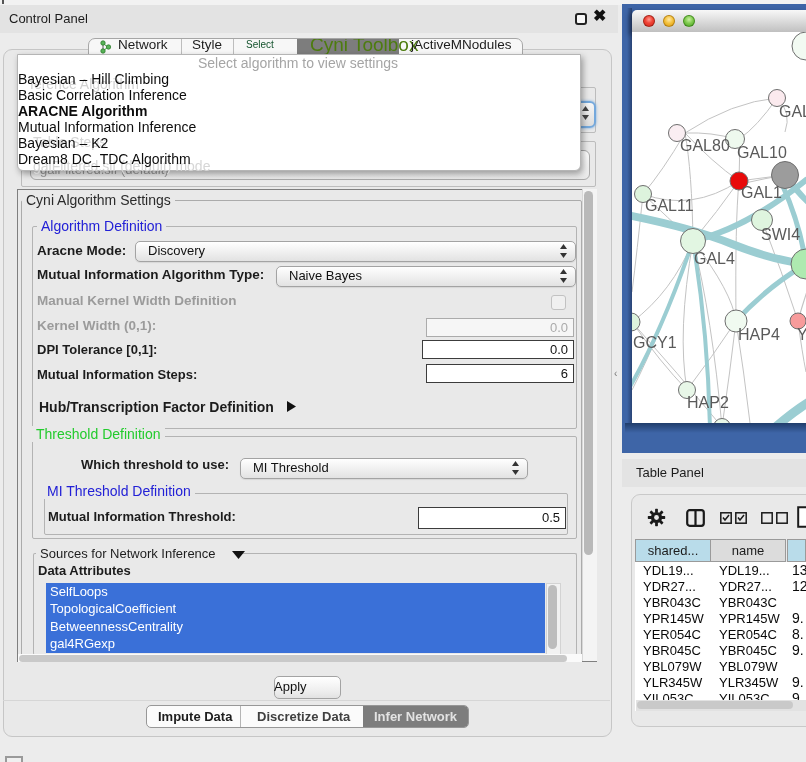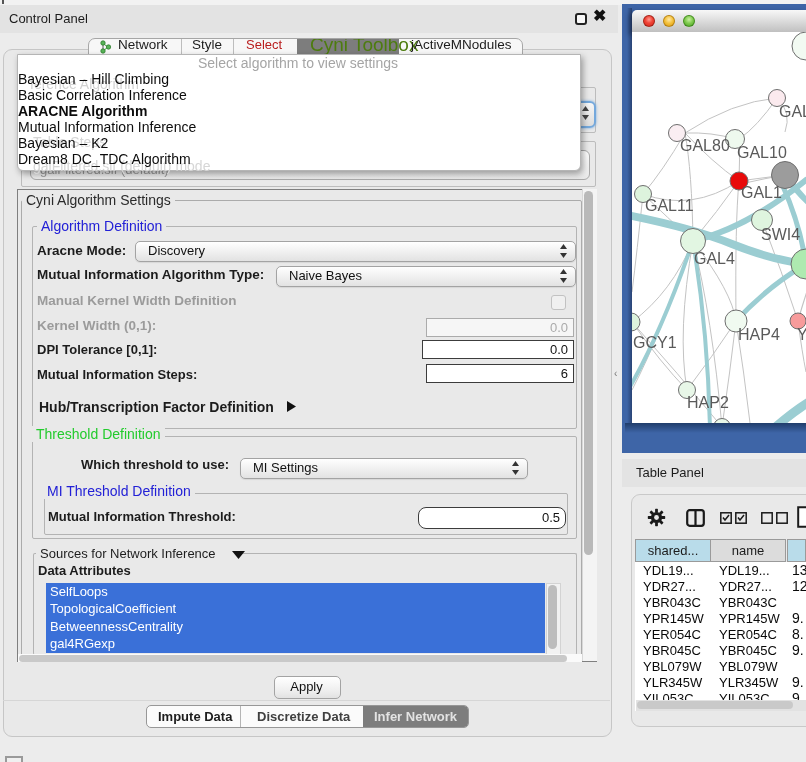--- a/index.html
+++ b/index.html
@@ -41,21 +41,21 @@
 <div class="abs" style="left:21px;top:141px;width:573px;height:44px;border:1px solid #bcbcbc;border-radius:2px;"></div>
 <div class="abs" style="left:30px;top:150px;width:558px;height:28px;border:1px solid #a9a9a9;border-radius:6px;background:linear-gradient(#fdfdfd,#e8e8e8);"></div>
 <div class="abs" style="left:40px;top:162px;font-size:13px;color:#9a9a9a;">galFiltered.sif (default)</div>
 
 <div class="abs" style="left:88px;top:38px;width:433px;height:16px;background:#f7f7f7;border:1px solid #a6a6a6;border-radius:7px 7px 0 0;overflow:hidden;">
   <div class="abs" style="left:92px;top:0;width:1px;height:16px;background:#bdbdbd;"></div>
   <div class="abs" style="left:144px;top:0;width:1px;height:16px;background:#bdbdbd;"></div>
   <div class="abs" style="left:208px;top:0;width:102px;height:16px;background:#7d7d7d;"></div>
   <div class="abs" style="left:29px;top:-2px;font-size:13.5px;line-height:16px;color:#1d1d1d;">Network</div>
   <div class="abs" style="left:103px;top:-2px;font-size:13.5px;line-height:16px;color:#1d1d1d;">Style</div>
-  <div class="abs" style="left:157px;top:-2px;font-size:13px;line-height:16px;color:#b91c1c;">Select</div>
+  <div class="abs" style="left:157px;top:-2px;font-size:10px;line-height:16px;color:#14532d;">Select</div>
   <div class="abs" style="left:221px;top:-2px;font-size:19px;line-height:16px;color:#4d7c0f;">Cyni Toolbox</div>
   <div class="abs" style="left:322px;top:-2px;font-size:13.5px;line-height:16px;color:#1d1d1d;">jActiveMNodules</div>
   <svg class="abs" style="left:11px;top:1px;" width="12" height="14" viewBox="0 0 12 14">
     <line x1="3" y1="3.5" x2="8" y2="7" stroke="#3f9c3f" stroke-width="1"></line>
     <line x1="3" y1="11" x2="8" y2="7" stroke="#3f9c3f" stroke-width="1"></line>
     <line x1="3" y1="3.5" x2="3" y2="11" stroke="#555" stroke-width="1"></line>
     <circle cx="3" cy="3" r="2.2" fill="#57b357" stroke="#2e7d2e" stroke-width="0.8"></circle>
     <circle cx="3" cy="11" r="2.2" fill="#57b357" stroke="#2e7d2e" stroke-width="0.8"></circle>
     <circle cx="8.5" cy="7" r="2.2" fill="#57b357" stroke="#2e7d2e" stroke-width="0.8"></circle>
   </svg>
@@ -113,52 +113,52 @@
 <div class="lbl bold" style="left:39px;top:399px;font-size:14px;text-align:right;">Hub/Transcription Factor Definition</div>
 <svg class="abs" style="left:286px;top:400px;" width="11" height="13">
     <path d="M1 1 L10 6.5 L1 12 Z" fill="#111"></path>
   </svg>
 
 <div class="abs" style="left:32px;top:436px;width:543px;height:101px;border:1px solid #b3b3b3;border-radius:2px;"></div>
 <div class="gtitle" style="left:32px;top:426px;color:#23cb2d;font-size:14px;">Threshold Definition</div>
 
 <div class="lbl bold" style="left:81px;top:457px;">Which threshold to use:</div>
 <div class="combo" style="left:240px;top:457.5px;width:286px;height:19px;">
-  <div class="ctext">MI Settings</div>
+  <div class="ctext">MI Threshold</div>
   <svg class="updown">
       <path d="M4.5 1 L8 6 L1 6 Z" fill="#333"></path>
       <path d="M4.5 15 L8 10 L1 10 Z" fill="#333"></path>
     </svg>
 </div>
 
 <div class="abs" style="left:44px;top:493px;width:522px;height:40px;border:1px solid #b3b3b3;border-radius:2px;"></div>
 <div class="gtitle" style="left:43px;top:483px;color:#2220d6;font-size:14px;">MI Threshold Definition</div>
 <div class="lbl bold" style="left:48px;top:509px;">Mutual Information Threshold:</div>
-<div class="field" style="left:418px;top:507px;width:141px;height:20px;line-height:20px;border-radius:8px;">0.5</div>
+<div class="field" style="left:418px;top:507px;width:141px;height:20px;line-height:20px;">0.5</div>
 
 <div class="abs" style="left:33px;top:553px;width:542px;height:101px;border:1px solid #b3b3b3;border-radius:2px;border-bottom:none;"></div>
 <div class="gtitle" style="left:36px;top:546px;color:#1d1d1d;padding-right:24px;">Sources for Network Inference</div>
 <svg class="abs" style="left:231px;top:550px;" width="15" height="10">
     <path d="M1 1 L14 1 L7.5 9 Z" fill="#111"></path>
   </svg>
 <div class="lbl bold" style="left:38px;top:562.5px;">Data Attributes</div>
 
 <div class="abs" style="left:46px;top:583px;width:499px;height:70px;background:#3a70d8;"></div>
 <div class="abs" style="left:50px;top:582.5px;font-size:13px;line-height:17.6px;color:#ffffff;">
 SelfLoops<br>TopologicalCoefficient<br>BetweennessCentrality<br>gal4RGexp
 </div>
 
 <div class="abs" style="left:546px;top:583px;width:13px;height:70px;background:#f2f2f2;border:1px solid #d3d3d3;"></div>
 <div class="abs" style="left:548px;top:585px;width:9px;height:64px;background:#bdbdbd;border-radius:5px;"></div>
 
 <div class="abs" style="left:18px;top:654px;width:564px;height:8px;background:#fafafa;"></div>
 <div class="abs" style="left:19px;top:655px;width:548px;height:7px;background:#c9c9c9;border-radius:4px;"></div>
 
 <div class="abs" style="left:274px;top:676px;width:65px;height:21px;background:linear-gradient(#ffffff,#ededed 70%,#e2e2e2);border:1px solid #a3a3a3;border-radius:5px;"></div>
-<div class="abs" style="left:274px;top:679px;width:65px;text-align:center;font-size:13px;color:#111;">Apply</div>
+<div class="abs" style="left:274px;top:679px;width:65px;font-size:13px;color:#111;">Apply</div>
 
 <div class="abs" style="left:3px;top:700px;width:607px;height:1px;background:#d6d6d6;"></div>
 <div class="abs" style="left:146px;top:705px;width:321px;height:21px;background:#fbfbfb;border:1px solid #979797;border-radius:5px;overflow:hidden;">
   <div class="abs" style="left:93px;top:0;width:1px;height:21px;background:#b5b5b5;"></div>
   <div class="abs" style="left:216px;top:0;width:105px;height:21px;background:#7d7d7d;"></div>
   <div class="abs" style="left:11px;top:3px;font-size:13px;font-weight:bold;color:#1d1d1d;">Impute Data</div>
   <div class="abs" style="left:110px;top:3px;font-size:13px;font-weight:bold;color:#404040;">Discretize Data</div>
   <div class="abs" style="left:227px;top:3px;font-size:13px;font-weight:bold;color:#e3e3e3;">Infer Network</div>
 </div>
 

